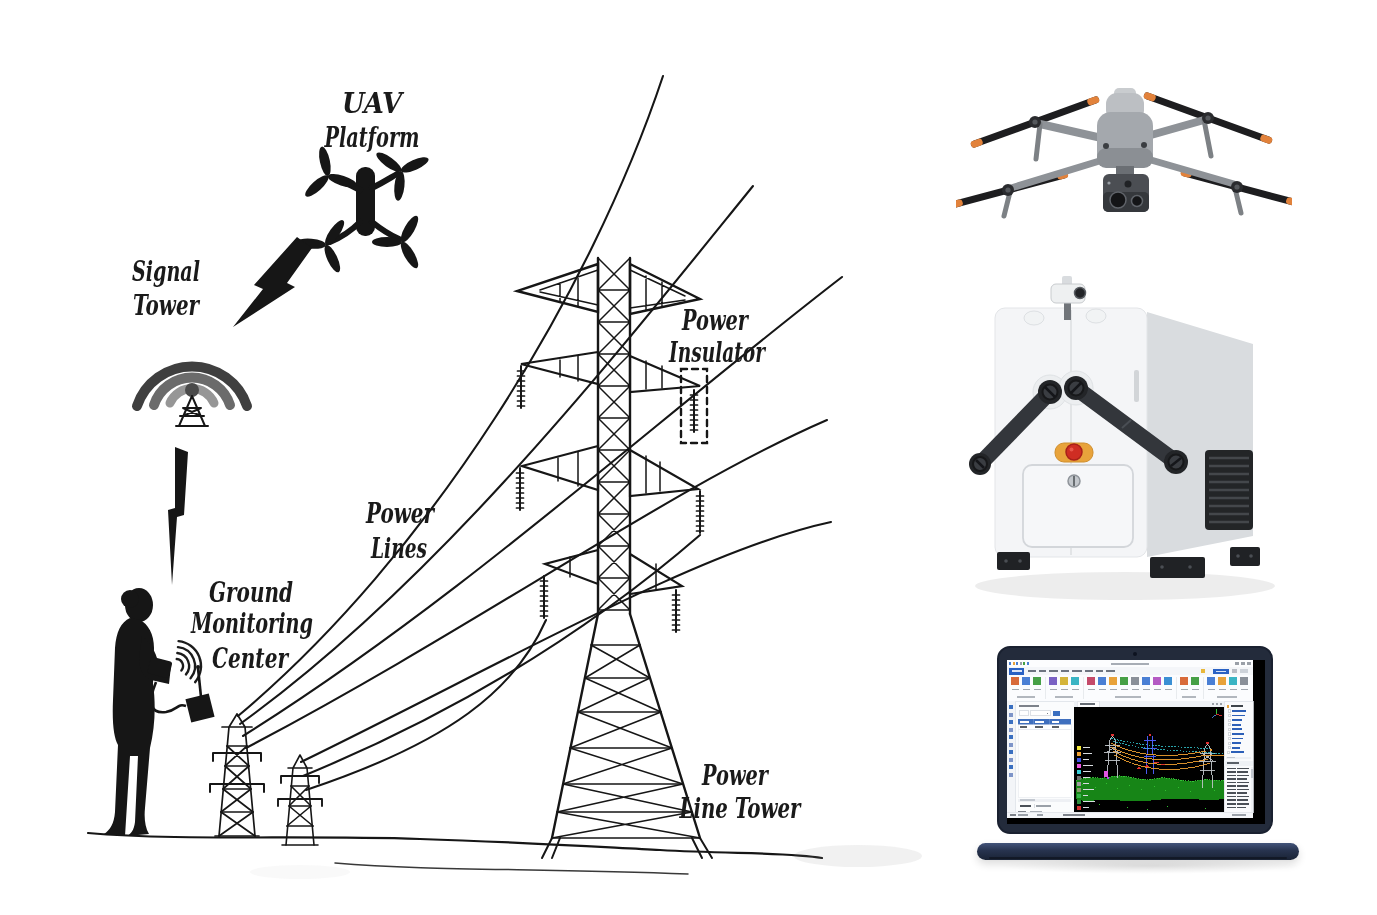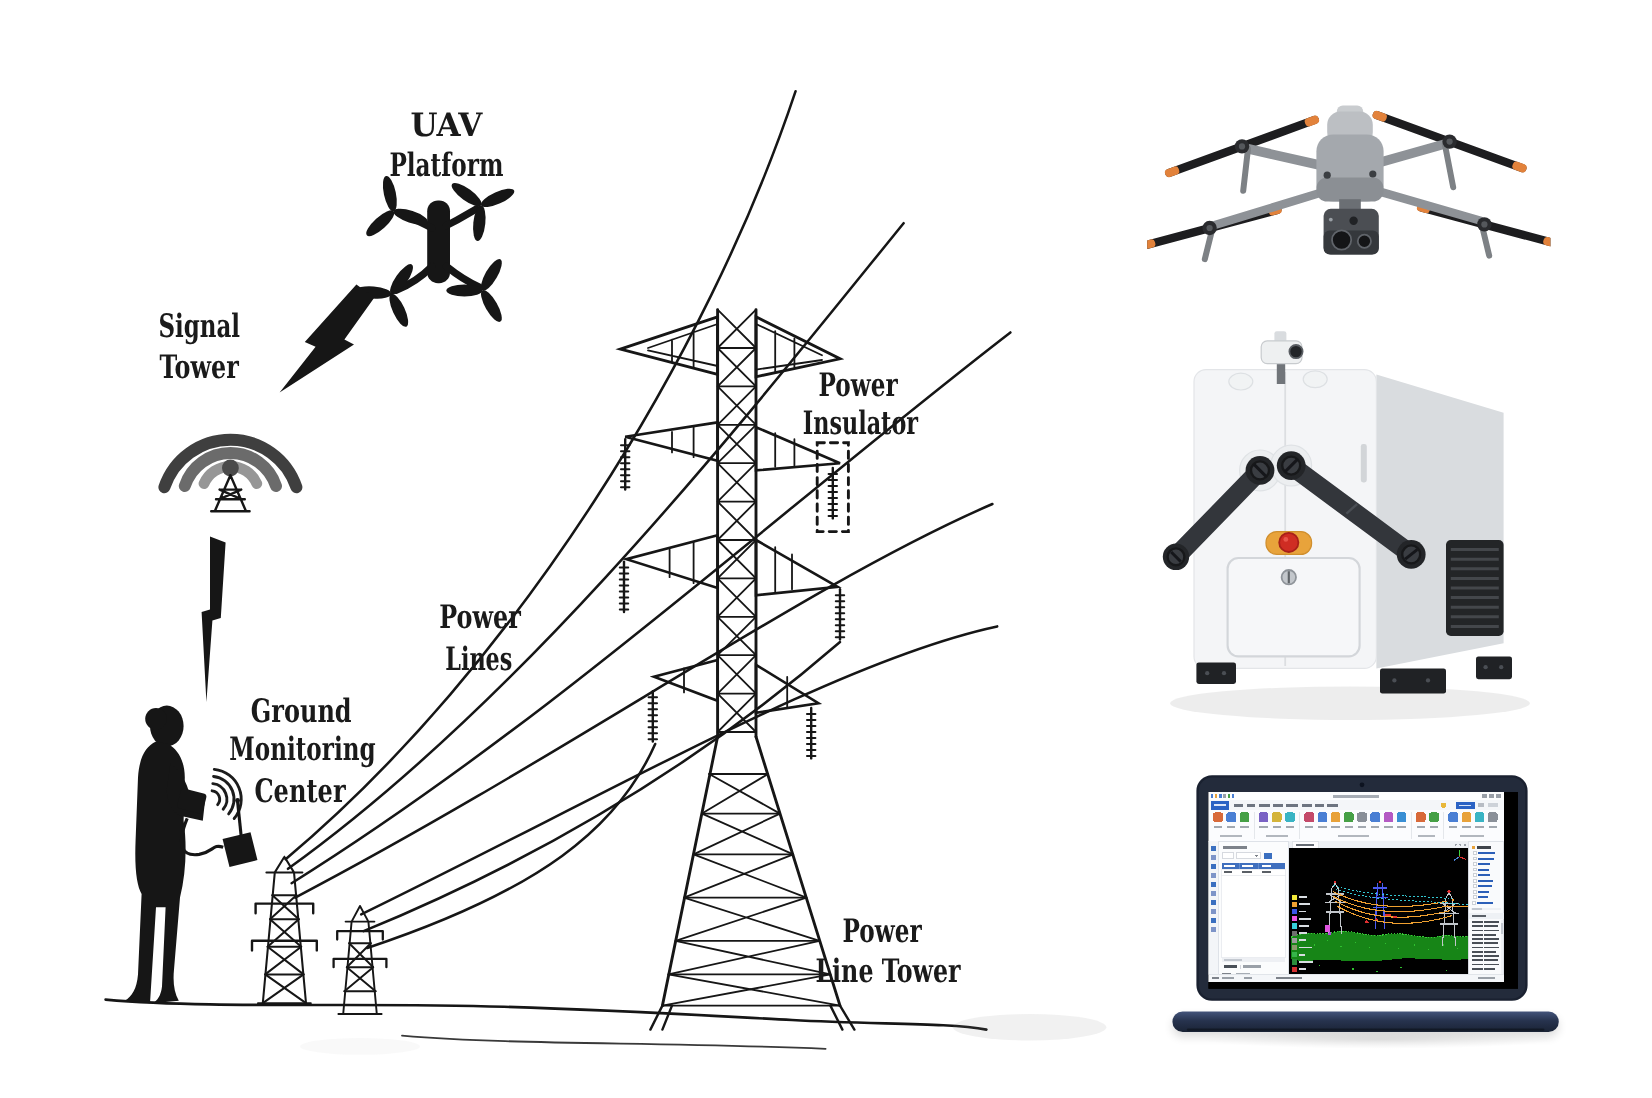--- a/index.html
+++ b/index.html
@@ -1,17 +1,17 @@
 <!DOCTYPE html>
 <html><head>
 <meta charset="utf-8">
 <style>
   html,body{margin:0;padding:0;background:#fff;}
   .scene{position:relative;width:1377px;height:915px;background:#fff;overflow:hidden;
-         font-family:"DejaVu Sans",sans-serif;}
+         font-family:"DejaVu Sans",sans-serif;font-style:italic;}
   svg{display:block;}
   .diagram-svg{position:absolute;left:0;top:0;}
   .drone-svg{position:absolute;left:956px;top:64px;}
   .dock-svg{position:absolute;left:950px;top:246px;}
   .label-text{font-family:"DejaVu Serif","Liberation Serif",serif;font-weight:700;
               font-size:27px;fill:#1a1a1a;}
   
   .laptop{position:absolute;left:0;top:0;width:0;height:0;}
   .laptop-screen{position:absolute;left:997px;top:646px;width:276px;height:188px;
     background:#232b3b;border:2px solid #1a2130;border-radius:13px;box-sizing:border-box;}

